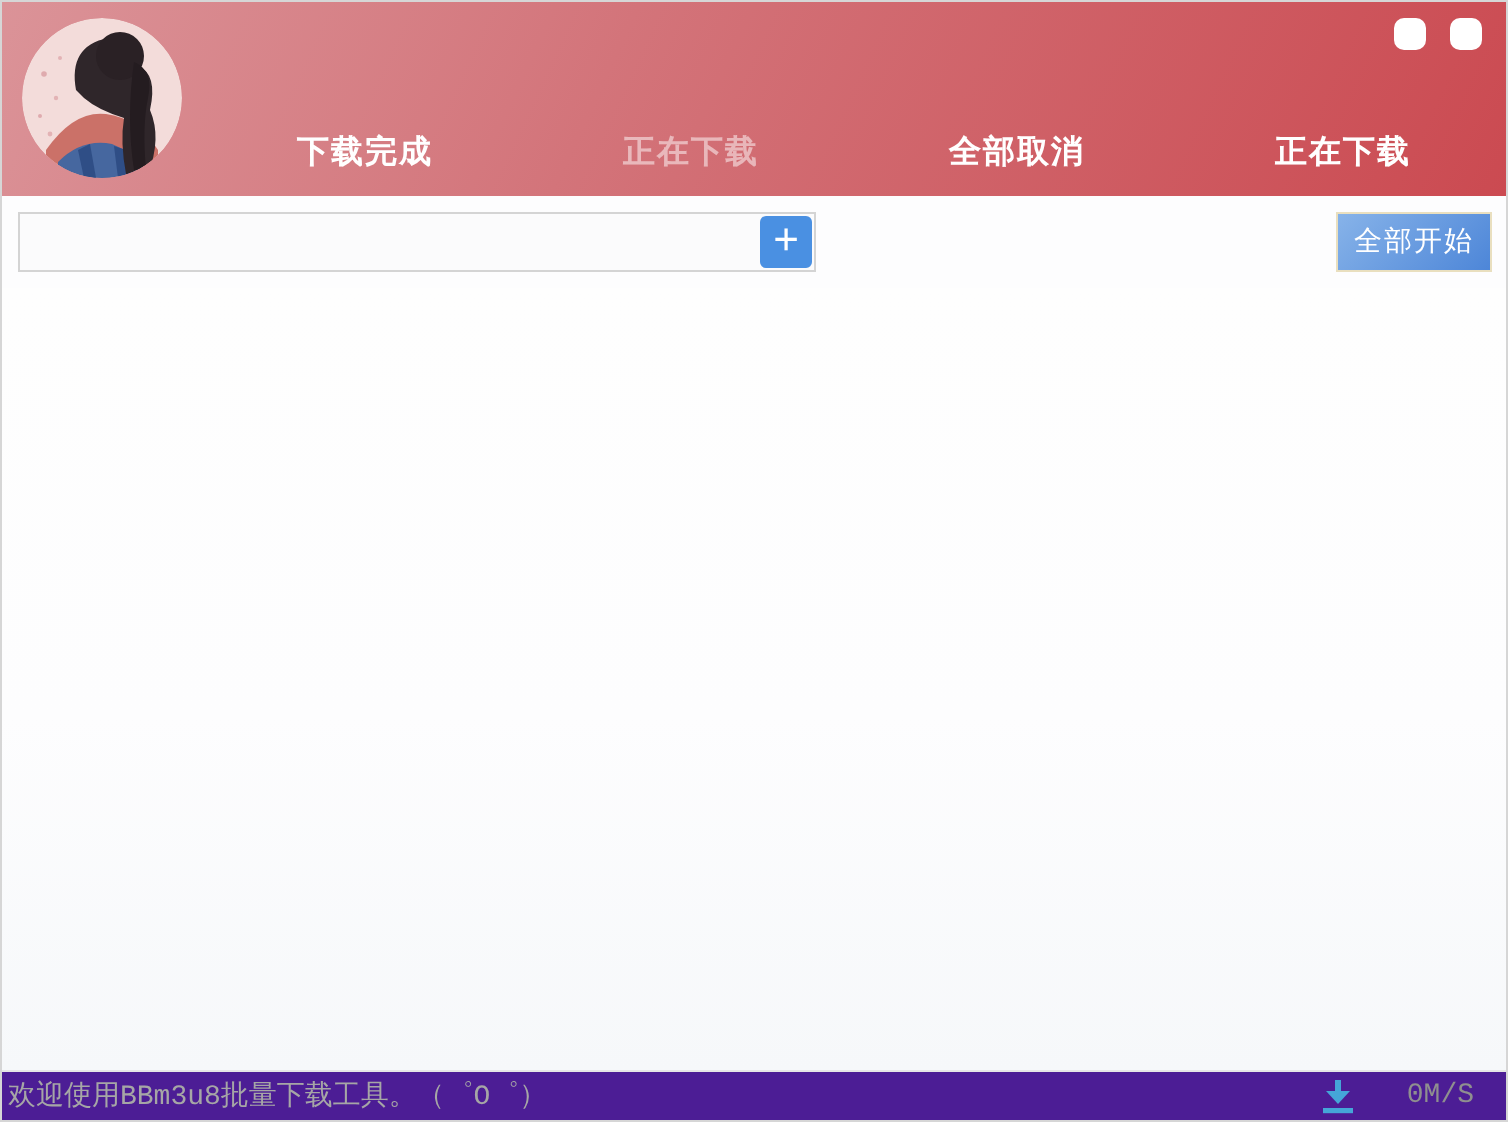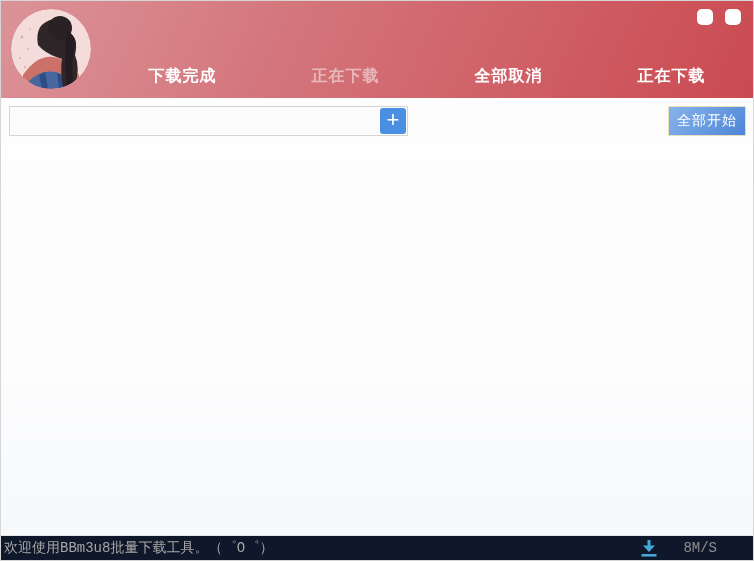--- a/index.html
+++ b/index.html
@@ -88,23 +88,23 @@
   
   .content {
     flex: 1 1 auto;
     background: linear-gradient(#fefefe 0%, #fdfdfe 55%, #f6f8fa 100%);
   }
 
   
   .statusbar {
     flex: none; height: 25px;
     border-top: 1px solid #e6e6e6;
-    background: #0f172a;
+    background: #4c1d95;
     display: flex; align-items: center;
-    padding: 0 36px 0 3px;
+    padding: 0 16px 0 3px;
     font-size: 14px; color: #a6a6a6;
     font-family: "Liberation Mono", "DejaVu Sans Mono", monospace;
   }
   .welcome { white-space: nowrap; }
   .speed-area { margin-left: auto; display: flex; align-items: center; }
   .dl-icon { width: 20px; height: 18px; display: inline-block; }
   .dl-icon svg { display: block; }
   .speed-value { margin-left: 24px; color: #8f8f8f; }
 </style>
 </head>
@@ -167,17 +167,17 @@
   <div class="statusbar">
     <span class="welcome">欢迎使用BBm3u8批量下载工具。（゜O゜）</span>
     <span class="speed-area">
       <span class="dl-icon">
         <svg viewBox="0 0 20 18" width="20" height="18">
           <path d="M10 1 L10 9" stroke="#45a6d8" stroke-width="3" fill="none"></path>
           <path d="M4 6.5 L10 13 L16 6.5 Z" fill="#45a6d8"></path>
           <rect x="2.5" y="15" width="15" height="2.6" fill="#45a6d8"></rect>
         </svg>
       </span>
-      <span class="speed-value">8M/S</span>
+      <span class="speed-value">0M/S</span>
     </span>
   </div>
 
 </div>
 
 </body></html>

